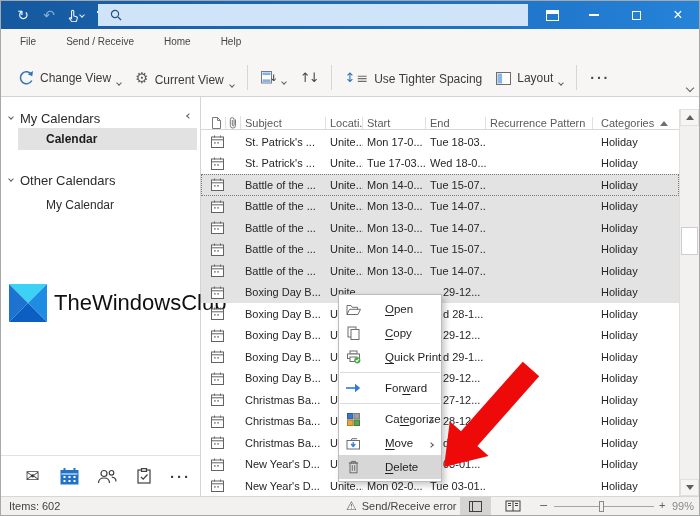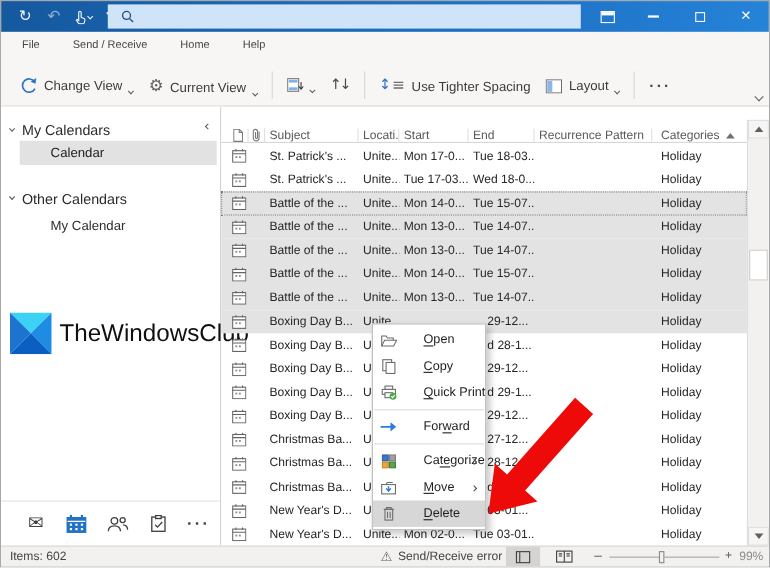--- a/index.html
+++ b/index.html
@@ -51,21 +51,21 @@
 
 .main{position:absolute;top:96px;left:0;right:0;bottom:19px;background:#fff}
 
 
 .navpane{position:absolute;top:0;left:0;width:200px;height:100%;border-right:1px solid #d6d4d2;background:#fff}
 .np-collapse{position:absolute;top:7px;right:9px;color:#5f5f5f}
 .np-group{position:absolute;left:8px;display:flex;align-items:center;gap:7px;font-size:13px;color:#2b2b2b}
 .np-group .chev{color:#5f5f5f;margin-top:-3px}
 .g1{top:14px}.g2{top:76px}
 .np-item{position:absolute;left:17px;right:3px;height:22px;line-height:22px;padding-left:28px;font-size:12px;color:#2d2d2d}
-.i1{top:31px;background:#e2e2e2;font-weight:normal;color:#1c1c1c}
+.i1{top:31px;background:#e2e2e2;font-weight:bold;color:#1c1c1c}
 .i2{top:97px}
 .logo{position:absolute;top:187px;left:8px;display:flex;align-items:center;gap:7px}
 .logo-text{font-size:22px;color:#101010}
 .np-divider{position:absolute;left:0;right:0;top:358px;height:1px;background:#e3e1df}
 .np-icons{position:absolute;top:363px;left:0;right:0;height:32px;display:flex;align-items:center;padding-left:13px}
 .np-ic{width:37px;display:flex;justify-content:center;align-items:center;color:#3f3f3f}
 .env{font-size:17px;font-family:"DejaVu Sans",sans-serif}
 .dots3{font-size:15px;font-weight:bold;letter-spacing:2px;color:#3f3f3f}
 
 

